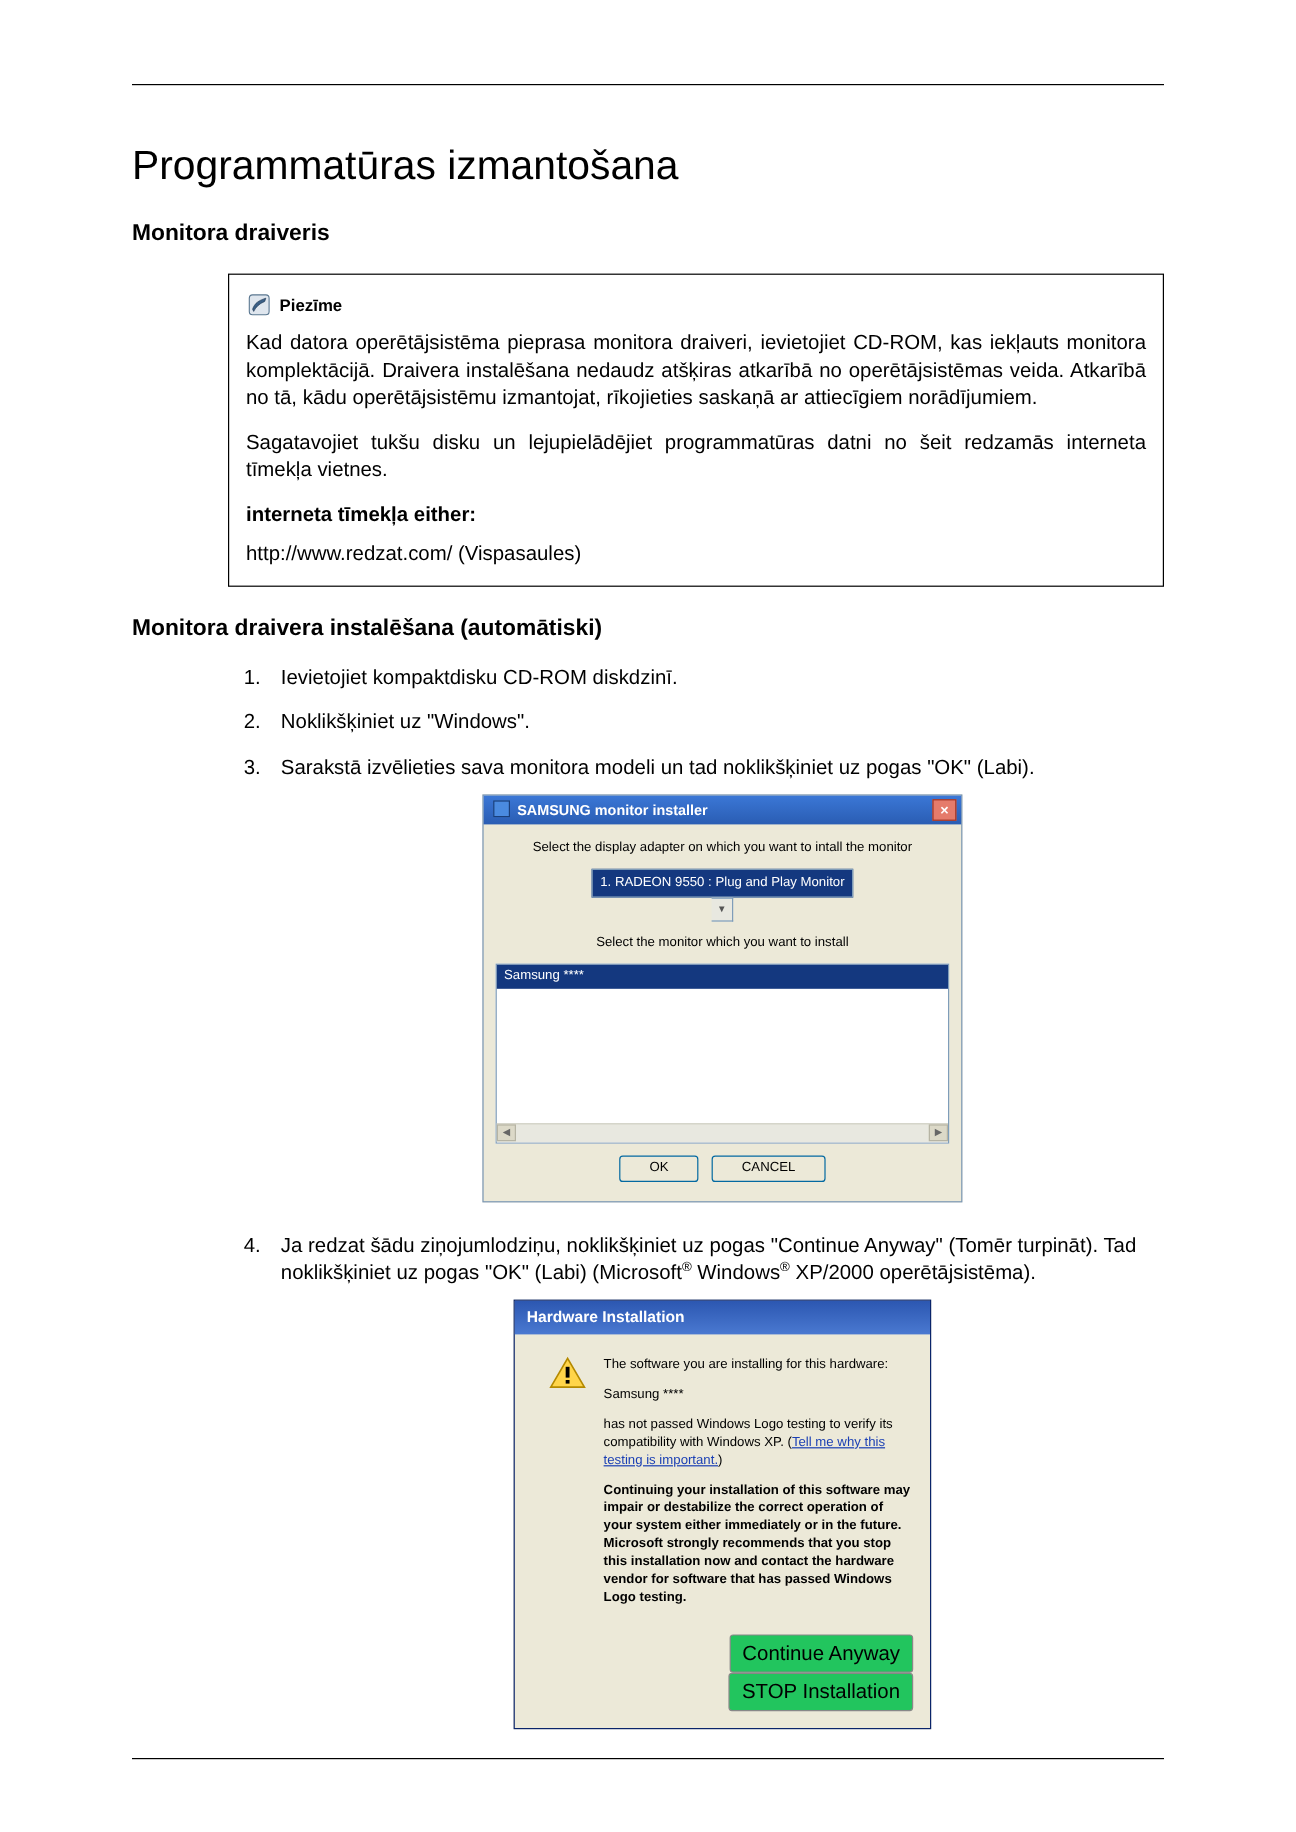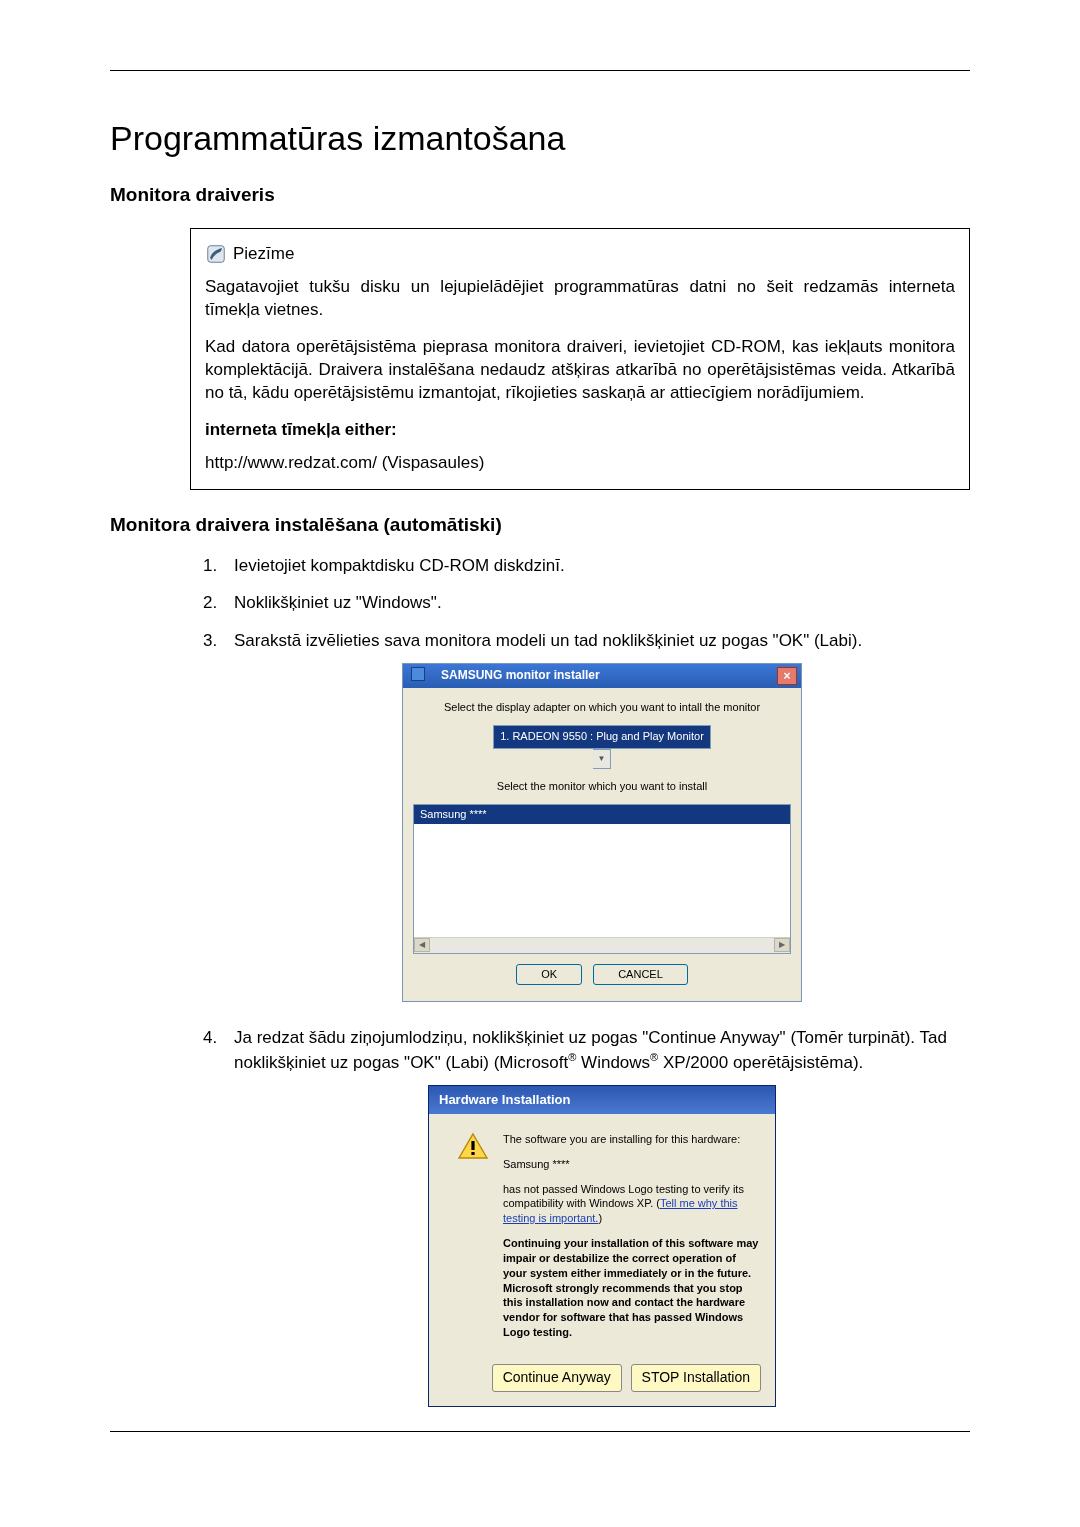--- a/index.html
+++ b/index.html
@@ -49,21 +49,21 @@
       gap: 6px;
       margin-bottom: 10px;
     }
     .note-icon {
       width: 22px;
       height: 22px;
       display: inline-flex;
       align-items: center;
       justify-content: center;
     }
-    .note-label { font-weight: normal; font-size: 17px; }
+    .note-label { font-weight: bold; font-size: 14px; }
     .note-para { margin-bottom: 14px; text-align: justify; }
     .note-subhead { font-weight: bold; margin-bottom: 10px; display: block; }
     ol.steps {
       list-style: decimal;
       margin-left: 112px;
       font-size: 17px;
     }
     ol.steps li {
       padding-left: 12px;
       margin-bottom: 14px;
@@ -79,21 +79,21 @@
     .dialog-titlebar {
       background: linear-gradient(#3b77d6, #2a5db3);
       color: #fff;
       display: flex;
       align-items: center;
       justify-content: space-between;
       padding: 3px 4px 3px 8px;
       font-size: 12px;
       font-weight: bold;
     }
-    .titlebar-left { display: flex; gap: 16px; }
+    .titlebar-left { display: flex; gap: 6px; }
     .title-icon {
       width: 14px; height: 14px;
       background: #4a8be0;
       border: 1px solid #1a3f7a;
       display: inline-block;
     }
     .close-btn {
       width: 20px; height: 18px;
       background: #e57b6b;
       border: 1px solid #a03424;
@@ -207,23 +207,23 @@
       justify-content: center;
     }
     .warn-text p { margin-bottom: 10px; }
     .warn-text .bold { font-weight: bold; }
     .link { color: #1a3fb4; text-decoration: underline; }
     .warn-buttons {
       text-align: right;
       padding: 6px 14px 14px 14px;
     }
     .warn-btn {
-      font-size: 14px;
+      font-size: 17px;
       padding: 3px 10px;
-      background: #fef9c3;
+      background: #22c55e;
       border: 1px solid #888;
       border-radius: 3px;
       margin-left: 4px;
       display: inline-block;
     }
     sup { font-size: 0.65em; }
   </style>
 </head>
 <body>
 
@@ -237,22 +237,22 @@
   <div class="note-box">
     <div class="note-header">
       <span class="note-icon">
         <svg viewBox="0 0 24 24" width="22" height="22">
           <rect x="3" y="3" width="18" height="18" rx="3" fill="#dfe6ee" stroke="#5a7790" stroke-width="1"></rect>
           <path d="M6 16 C8 10 12 8 18 6 L17 9 C12 11 9 14 7 18 Z" fill="#3a5f86" stroke="#223a55" stroke-width="0.6"></path>
         </svg>
       </span>
       <span class="note-label">Piezīme</span>
     </div>
+    <p class="note-para">Kad datora operētājsistēma pieprasa monitora draiveri, ievietojiet CD-ROM, kas iekļauts monitora komplektācijā. Draivera instalēšana nedaudz atšķiras atkarībā no operētājsistēmas veida. Atkarībā no tā, kādu operētājsistēmu izmantojat, rīkojieties saskaņā ar attiecīgiem norādījumiem.</p>
     <p class="note-para">Sagatavojiet tukšu disku un lejupielādējiet programmatūras datni no šeit redzamās interneta tīmekļa vietnes.</p>
-    <p class="note-para">Kad datora operētājsistēma pieprasa monitora draiveri, ievietojiet CD-ROM, kas iekļauts monitora komplektācijā. Draivera instalēšana nedaudz atšķiras atkarībā no operētājsistēmas veida. Atkarībā no tā, kādu operētājsistēmu izmantojat, rīkojieties saskaņā ar attiecīgiem norādījumiem.</p>
     <span class="note-subhead">interneta tīmekļa either:</span>
     <p>http://www.redzat.com/ (Vispasaules)</p>
   </div>
 
   <h3>Monitora draivera instalēšana (automātiski)</h3>
 
   <ol class="steps">
     <li>Ievietojiet kompaktdisku CD-ROM diskdzinī.</li>
     <li>Noklikšķiniet uz "Windows".</li>
     <li>

